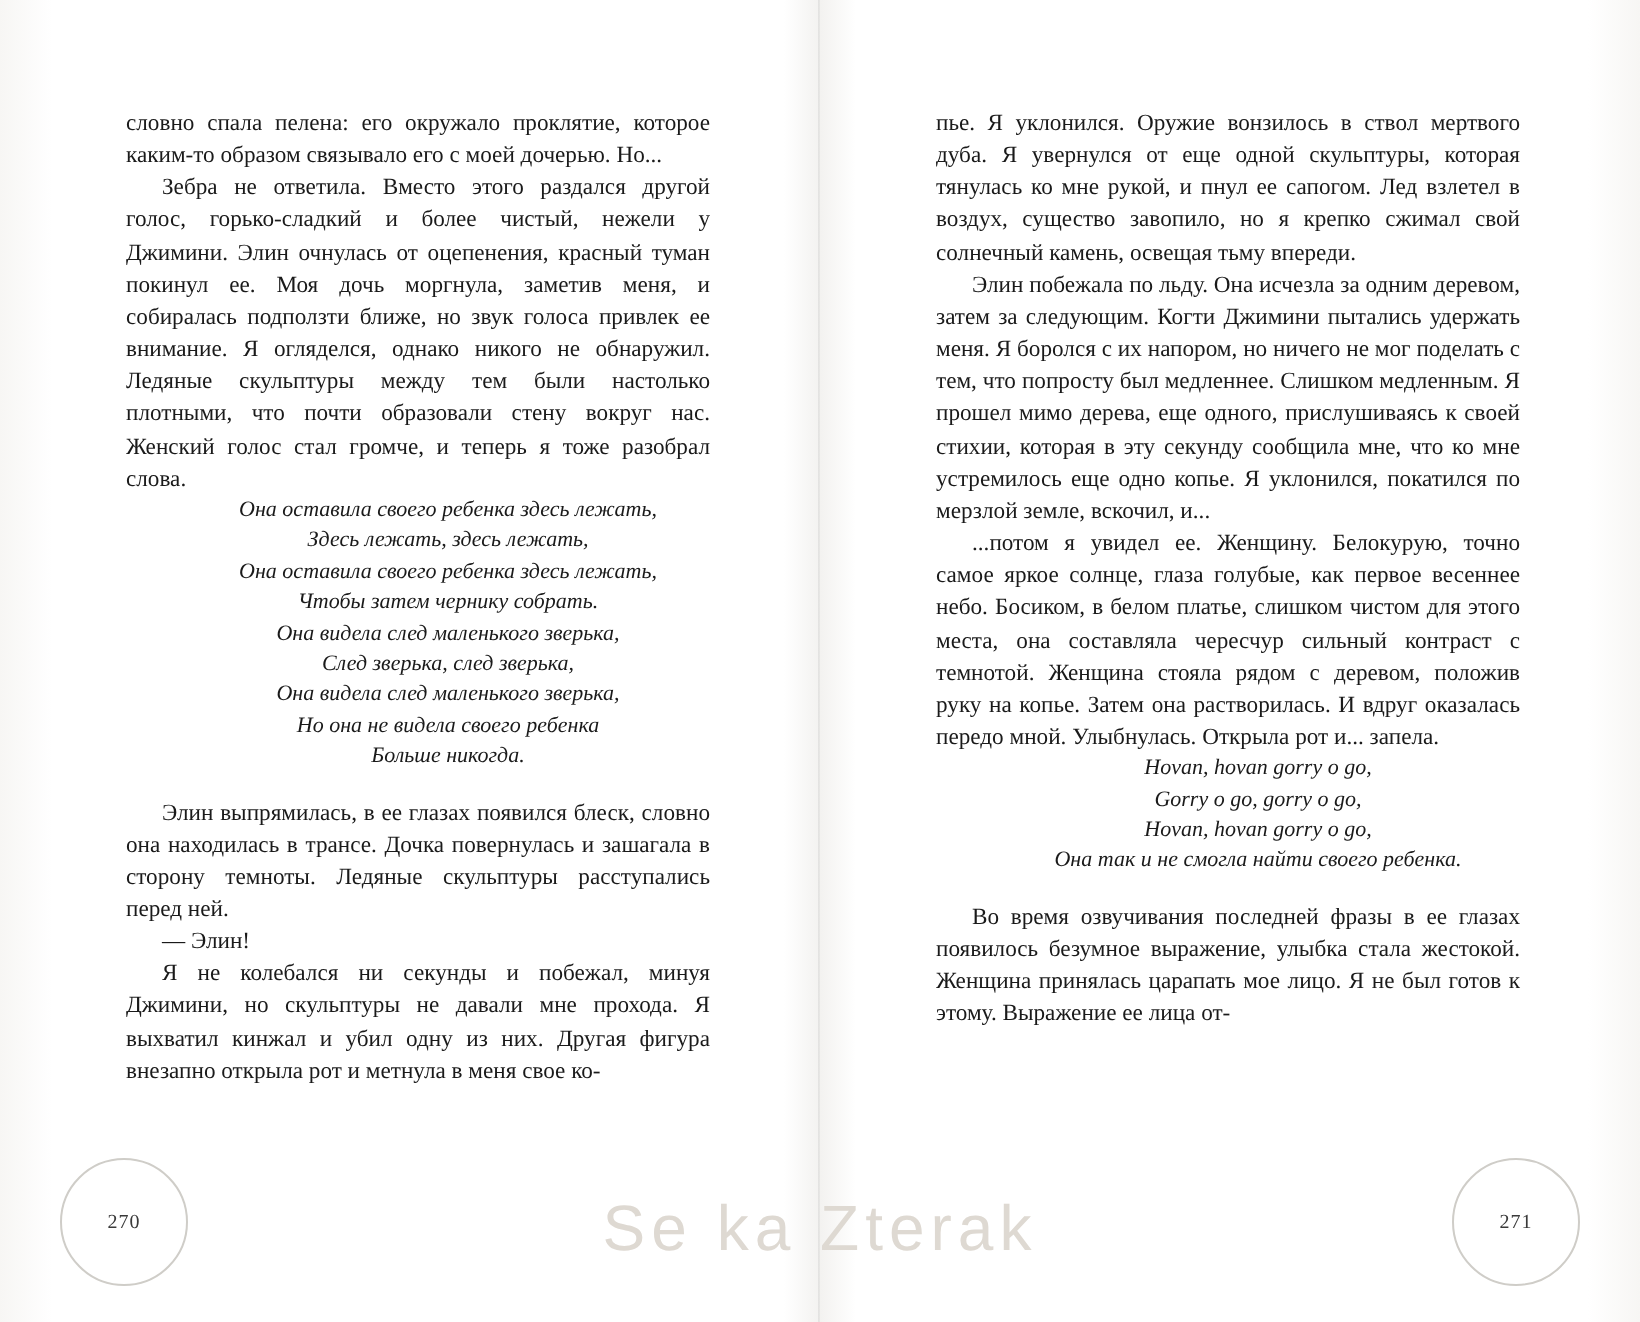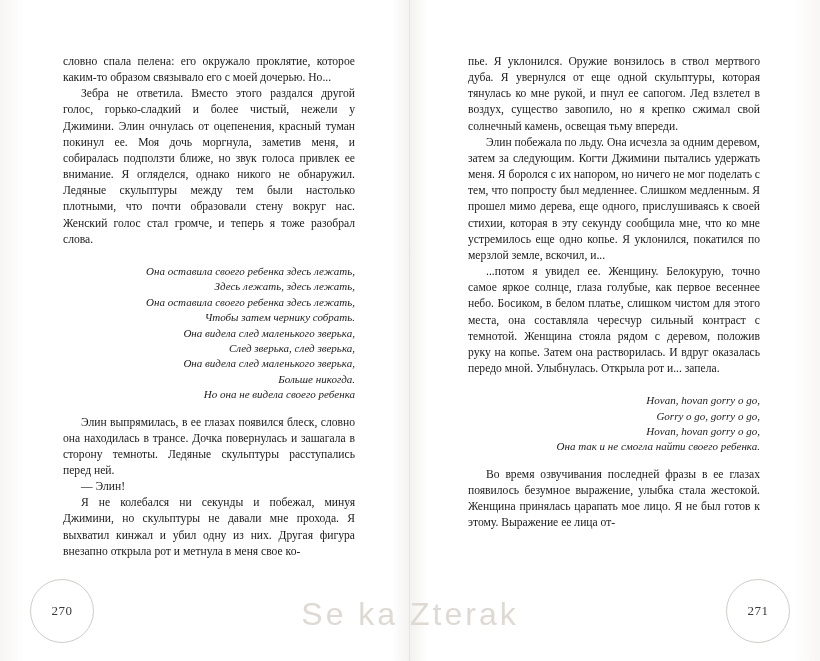--- a/index.html
+++ b/index.html
@@ -50,40 +50,40 @@
   .page-right .column { left: 58px; }
 
   .column p {
     margin: 0;
     text-indent: 18px;
   }
   .column p.noindent {
     text-indent: 0;
   }
   .verse {
-    margin: 16px 0 12px 0;
+    margin: 0 0 12px 0;
     font-style: italic;
     font-size: 11px;
     line-height: 15.4px;
-    text-align: right;
+    text-align: center;
     text-indent: 0;
     padding-left: 30px;
   }
   .verse div {
     white-space: nowrap;
   }
   .folio {
     position: absolute;
     bottom: 22px;
     width: 64px;
     height: 64px;
     border-radius: 50%;
     border: 1px solid #cfcdc8;
     box-sizing: border-box;
-    font-size: 13px;
+    font-size: 10px;
     color: #3a3a3a;
     display: flex;
     align-items: center;
     justify-content: center;
     letter-spacing: 0.5px;
     background: transparent;
   }
   .folio-left {
     left: 30px;
     bottom: 18px;
@@ -124,22 +124,22 @@
       <p>Зебра не ответила. Вместо этого раздался другой голос, горько-сладкий и более чистый, нежели у Джимини. Элин очнулась от оцепенения, красный туман покинул ее. Моя дочь моргнула, заметив меня, и собиралась подползти ближе, но звук голоса привлек ее внимание. Я огляделся, однако никого не обнаружил. Ледяные скульптуры между тем были настолько плотными, что почти образовали стену вокруг нас. Женский голос стал громче, и теперь я тоже разобрал слова.</p>
 
       <div class="verse">
         <div>Она оставила своего ребенка здесь лежать,</div>
         <div>Здесь лежать, здесь лежать,</div>
         <div>Она оставила своего ребенка здесь лежать,</div>
         <div>Чтобы затем чернику собрать.</div>
         <div>Она видела след маленького зверька,</div>
         <div>След зверька, след зверька,</div>
         <div>Она видела след маленького зверька,</div>
+        <div>Но она не видела своего ребенка</div>
         <div>Больше никогда.</div>
-        <div>Но она не видела своего ребенка</div>
       </div>
 
       <p>Элин выпрямилась, в ее глазах появился блеск, словно она находилась в трансе. Дочка повернулась и зашагала в сторону темноты. Ледяные скульптуры расступались перед ней.</p>
       <p>— Элин!</p>
       <p>Я не колебался ни секунды и побежал, минуя Джимини, но скульптуры не давали мне прохода. Я выхватил кинжал и убил одну из них. Другая фигура внезапно открыла рот и метнула в меня свое ко-</p>
     </div>
     <div class="folio folio-left">270</div>
   </div>
 
   <div class="gutter"></div>

